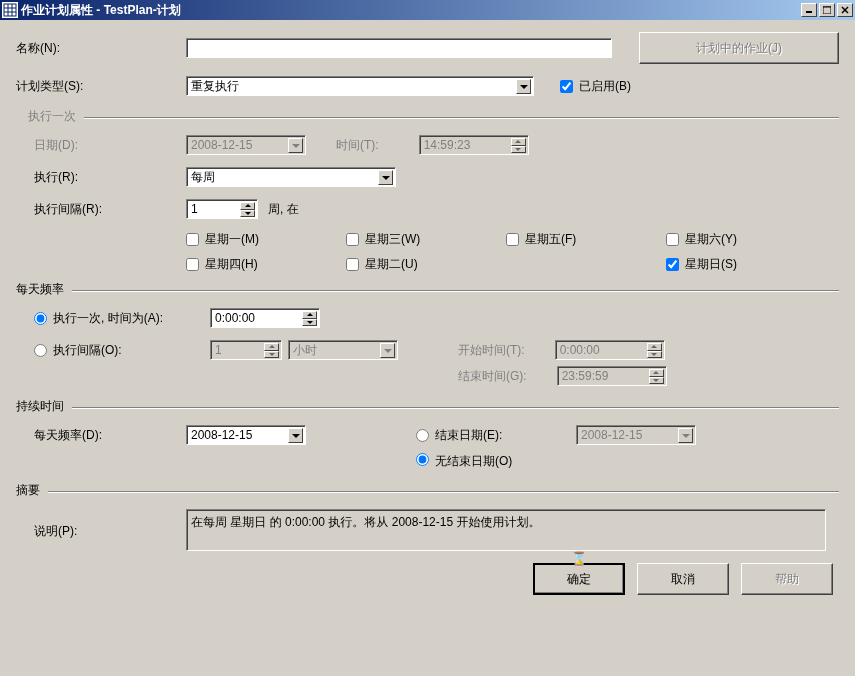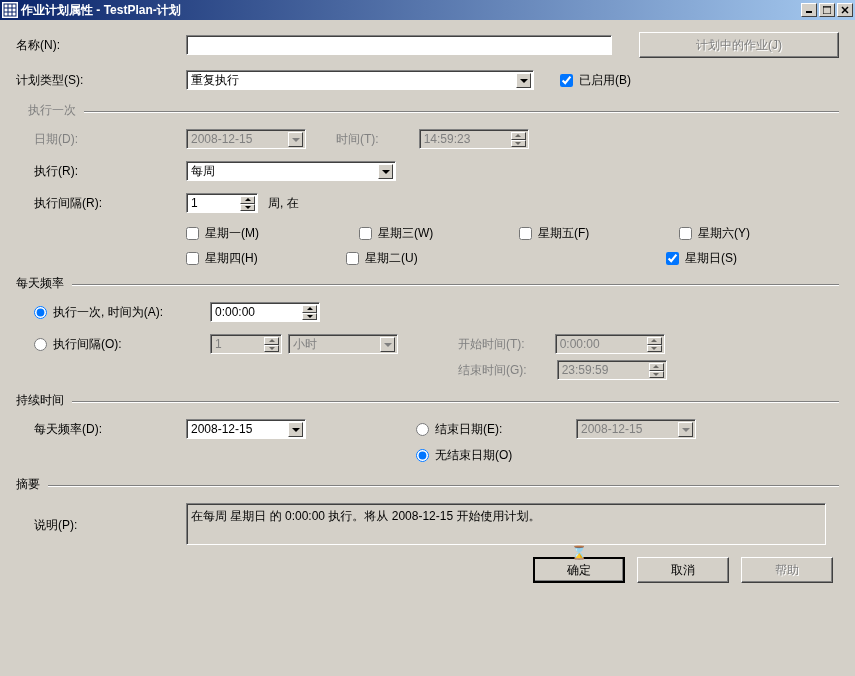--- a/index.html
+++ b/index.html
@@ -17,21 +17,21 @@
 .row { display: flex; align-items: center; margin-bottom: 12px; }
 .label { width: 170px; color: #000; }
 .label.disabled { color: #808080; }
 
 input[type="text"].textinput {
   height: 20px; padding: 2px 4px; border: 1px solid; border-color: #808080 #fff #fff #808080;
   box-shadow: inset 1px 1px 0 #404040; background: #fff; outline: none;
 }
 input.selected { background: #0a246a; color: #fff; }
 
-.btn { height: 26px; padding: 0 8px; background: #d4d0c8; border: 1px solid;
+.btn { height: 32px; padding: 0 8px; background: #d4d0c8; border: 1px solid;
   border-color: #fff #404040 #404040 #fff; box-shadow: inset -1px -1px 0 #808080, inset 1px 1px 0 #d4d0c8;
   cursor: pointer; min-width: 82px; }
 .btn.disabled { color: #808080; text-shadow: 1px 1px 0 #fff; }
 .btn.default { border: 2px solid #000; padding-top:1px;}
 
 select, .combo, .date, .spinner, .time {
   height: 20px; border: 1px solid; border-color: #808080 #fff #fff #808080;
   box-shadow: inset 1px 1px 0 #404040; background: #fff; display: inline-flex; align-items: center;
 }
 .combo, .date, .time, .spinner { position: relative; padding: 0 18px 0 4px; }
@@ -152,21 +152,21 @@
     <div class="spinner" style="width:72px">
       <span>1</span>
         <div class="spins">
           <div></div>
           <div></div>
         </div>
     </div>
     <span style="margin-left:10px">周, 在</span>
   </div>
   <div class="check-row" style="padding-left:170px">
-    <label style="width:173px">
+    <label style="width:160px">
         <input type="checkbox" style="">
         <span>星期一(M)</span>
       </label>
     <label style="width:160px">
         <input type="checkbox" style="">
         <span>星期三(W)</span>
       </label>
     <label style="width:160px">
         <input type="checkbox" style="">
         <span>星期五(F)</span>
@@ -254,21 +254,21 @@
       <input type="radio" name="dur" style="">
       <span>结束日期(E):</span>
     </label>
     <div class="date disabled-field" style="width:120px">
       <span>2008-12-15</span>
         <div class="arrow"></div>
     </div>
   </div>
   <div class="row" style="padding-left:18px; margin-top:-4px">
     <span style="width:382px"></span>
-    <label style="display:inline-flex; align-items:center">
+    <label style="display:inline-flex; align-items:flex-start">
       <input type="radio" name="dur" checked="" style="">
       <span>无结束日期(O)</span>
     </label>
   </div>
 
   <div class="fieldset-label" style="--lstart:32px">摘要</div>
   <div class="row" style="align-items:center; padding-left:18px">
     <span class="label" style="width:152px; padding-top:3px">说明(P):</span>
     <textarea class="summary" readonly="" style="width: 640px;">在每周 星期日 的 0:00:00 执行。将从 2008-12-15 开始使用计划。</textarea>
   </div>

